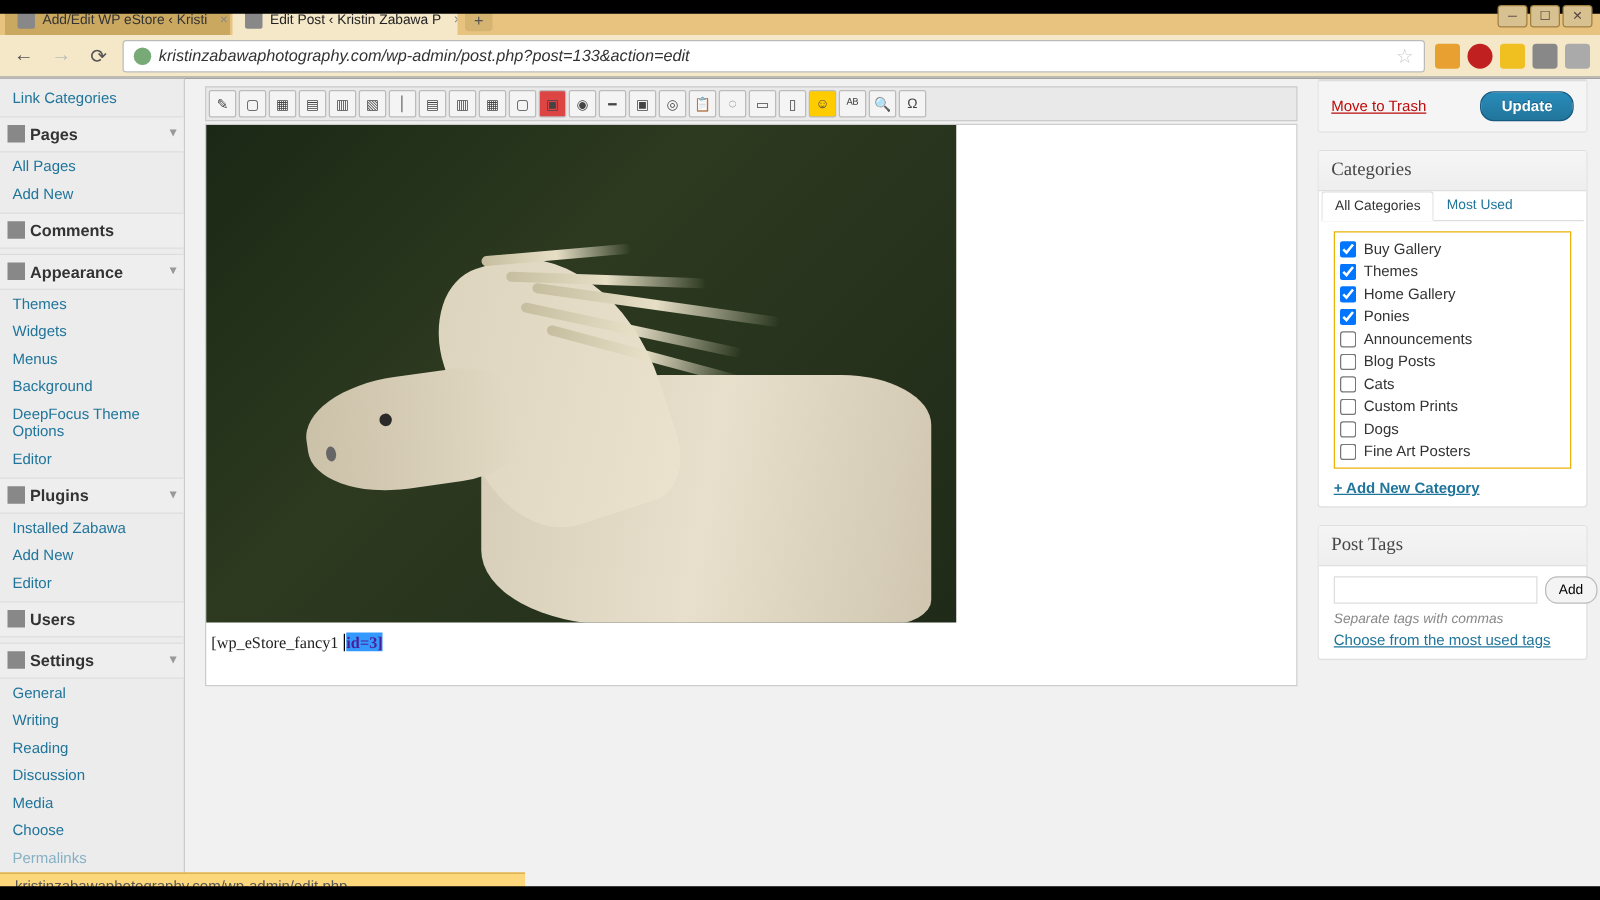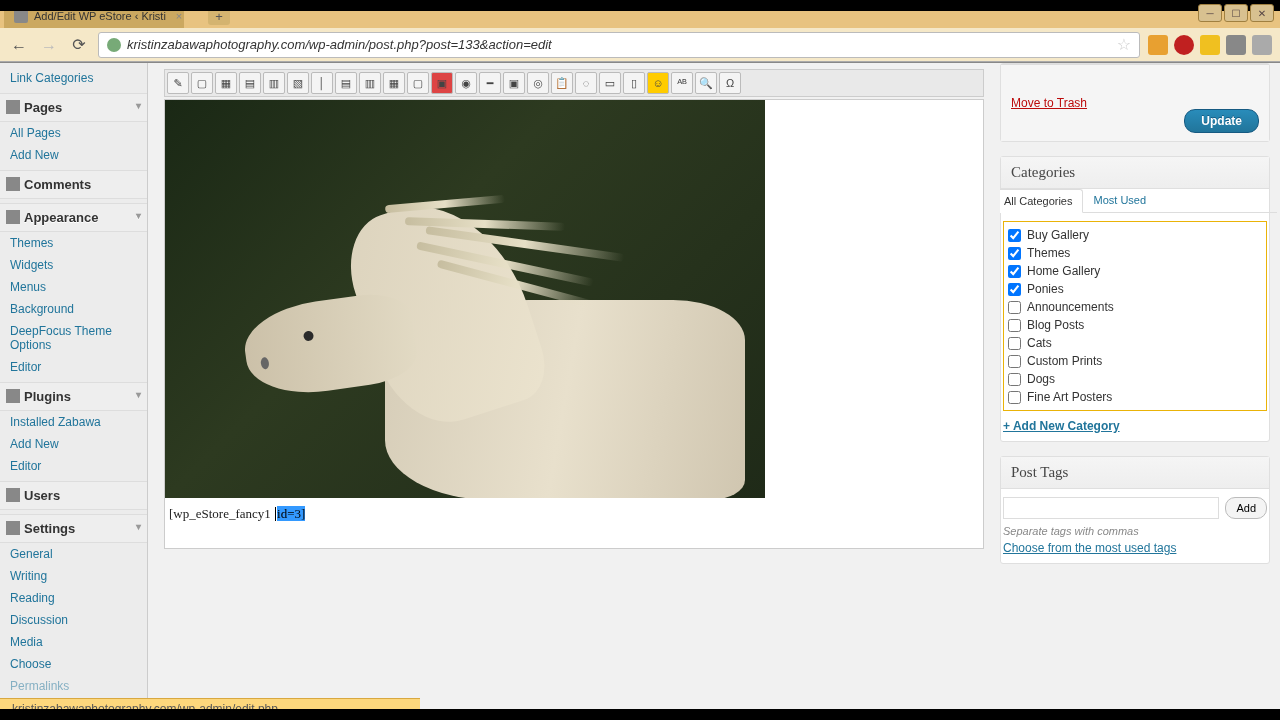--- a/index.html
+++ b/index.html
@@ -1,20 +1,20 @@
 <!DOCTYPE html>
 <html><head>
 <meta charset="utf-8">
 <style>
 * { box-sizing: border-box; margin: 0; padding: 0; }
 body { font-family: "Lucida Grande", Verdana, Arial, sans-serif; font-size: 12px; background: #f1f1f1; width: 1280px; height: 720px; overflow: hidden; position: relative; }
 
 
 .browser-chrome { background: linear-gradient(#d7d7d7, #c3c3c3); border-bottom: 1px solid #888; }
-.tab-bar { height: 28px; display: flex; align-items: end; padding: 4px 4px 0 4px; gap: 20px; background: #e8c380; }
+.tab-bar { height: 28px; display: flex; align-items: end; padding: 4px 4px 0 4px; gap: 2px; background: #e8c380; }
 .tab { height: 24px; padding: 4px 10px; border-radius: 4px 4px 0 0; display: flex; align-items: center; gap: 6px; font-size: 11px; max-width: 180px; overflow: hidden; white-space: nowrap; }
 .tab.inactive { background: #cba860; color: #333; }
 .tab.active { background: #f5e8c8; color: #222; }
 .tab-icon { width: 14px; height: 14px; background: #888; border-radius: 2px; flex-shrink: 0; }
 .tab-newtab { width: 22px; height: 18px; background: #d4b470; border-radius: 3px; display: flex; align-items: center; justify-content: center; color: #555; font-size: 13px; align-self: center; margin-left: 4px; }
 .addr-bar { height: 34px; display: flex; align-items: center; padding: 4px 8px; gap: 8px; background: #f5e8c8; border-bottom: 1px solid #aaa; }
 .nav-btn { width: 22px; height: 22px; display: flex; align-items: center; justify-content: center; color: #555; font-size: 16px; border-radius: 3px; }
 .url-box { flex: 1; height: 26px; background: #fff; border: 1px solid #bbb; border-radius: 3px; display: flex; align-items: center; padding: 0 8px; gap: 6px; }
 .url-globe { width: 14px; height: 14px; background: #7a7; border-radius: 50%; }
 .url-text { flex: 1; font-size: 13px; color: #333; font-style: italic; }
@@ -41,31 +41,31 @@
 .editor-img { width: 600px; height: 398px; background: linear-gradient(135deg, #1a2815 0%, #2d3a20 40%, #1f2a18 100%); position: relative; overflow: hidden; }
 .horse { position: absolute; width: 520px; height: 340px; left: 60px; top: 60px; }
 .horse-body { position: absolute; width: 360px; height: 200px; right: 0; bottom: 0; background: linear-gradient(100deg, #d6cdb8, #e8e0cc, #d0c6b0); border-radius: 40% 20% 10% 30%; }
 .horse-neck { position: absolute; width: 160px; height: 220px; left: 140px; top: 40px; background: linear-gradient(120deg, #dcd3bd, #ebe3ce); border-radius: 30% 60% 20% 40%; transform: rotate(-18deg); }
 .horse-head { position: absolute; width: 170px; height: 90px; left: 20px; top: 140px; background: linear-gradient(95deg, #cbc0a8, #e2dac4); border-radius: 45% 30% 30% 45%; transform: rotate(-8deg); }
 .horse-eye { position:absolute; width:10px; height:10px; background:#2a2a2a; border-radius:50%; left:60px; top:28px; }
 .horse-nostril { position:absolute; width:8px; height:12px; background:#666; border-radius:50%; left:14px; top:48px; }
 .mane { position:absolute; width:280px; height:120px; left:160px; top:30px; }
 .mane-strand { position:absolute; width:120px; height:8px; background: linear-gradient(90deg, #c6bd9f, #e6dfc6, transparent); border-radius:4px; }
 .editor-text { padding: 8px 4px; font-family: Georgia, serif; font-size: 13px; color: #222; }
-.sel { background: #3399ff; color: #000000; }
+.sel { background: #3399ff; color: #4c1d95; font-weight: bold; }
 .cursor-caret { display:inline-block; width:1px; height:14px; background:#000; vertical-align:text-bottom; margin:0 1px; }
 
 
-.wp-right { width: 280px; padding: 0 10px 0 0; overflow-y: auto; }
+.wp-right { width: 226px; padding: 0 10px 0 0; overflow-y: auto; }
 .metabox { background: #fff; border: 1px solid #dfdfdf; margin-bottom: 14px; border-radius: 3px; }
 .metabox h3 { font-family: Georgia, serif; font-weight: normal; font-size: 15px; color: #464646; padding: 7px 10px; background: linear-gradient(#f5f5f5,#eee); border-bottom: 1px solid #dfdfdf; }
-.metabox .mb-body { padding: 8px 2px; }
+.metabox .mb-body { padding: 8px 12px; }
 .publish-row { display:flex; justify-content:space-between; align-items:center; padding: 8px 10px; background:#f5f5f5; border-top:1px solid #ddd; }
 .trash-link { color:#bc0b0b; text-decoration: underline; font-size:12px; }
-.update-btn { background: linear-gradient(#298cba,#21759b); color:#fff; border:1px solid #165a82; padding:4px 16px; border-radius:11px; font-size:12px; font-weight:bold; cursor:pointer; text-shadow:0 -1px #165a82;margin-top:36px; }
+.update-btn { background: linear-gradient(#298cba,#21759b); color:#fff; border:1px solid #165a82; padding:4px 16px; border-radius:11px; font-size:12px; font-weight:bold; cursor:pointer; text-shadow:0 -1px #165a82; }
 .cat-tabs { display:flex; border-bottom:1px solid #ddd; margin:-8px -10px 8px -10px; }
 .cat-tab { padding:5px 10px; font-size:11px; color:#21759b; cursor:pointer; }
 .cat-tab.active { background:#fff; border:1px solid #ddd; border-bottom:1px solid #fff; margin-bottom:-1px; color:#333; border-radius:3px 3px 0 0; }
 .cat-list { height:190px; overflow-y:scroll; border:1px solid #eab308; padding:4px; background:#fff; }
 .cat-row { display:flex; align-items:center; gap:6px; padding:2px 0; font-size:12px; color:#333; }
 .cat-row input { width:13px; height:13px; }
 .add-cat { color:#21759b; text-decoration:underline; font-size:12px; font-weight:bold; display:inline-block; margin-top:8px; }
 .tag-input-row { display:flex; gap:6px; }
 .tag-input { flex:1; border:1px solid #ddd; padding:3px; font-size:12px; }
 .tag-add { border:1px solid #bbb; background:#f4f4f4; padding:3px 10px; border-radius:10px; font-size:11px; }
@@ -85,20 +85,25 @@
 <div class="browser-chrome">
   <div class="window-controls">
     <div class="win-btn">─</div>
     <div class="win-btn">☐</div>
     <div class="win-btn">✕</div>
   </div>
   <div class="tab-bar">
     <div class="tab inactive">
       <span class="tab-icon"></span>
       <span>Add/Edit WP eStore ‹ Kristi</span>
+      <span style="margin-left:4px;color:#888">×</span>
+    </div>
+    <div class="tab active">
+      <span class="tab-icon"></span>
+      <span>Edit Post ‹ Kristin Zabawa P</span>
       <span style="margin-left:4px;color:#888">×</span>
     </div>
     <div class="tab-newtab">+</div>
   </div>
   <div class="addr-bar">
     <div class="nav-btn">←</div>
     <div class="nav-btn" style="color:#bbb">→</div>
     <div class="nav-btn">⟳</div>
     <div class="url-box">
       <span class="url-globe"></span>

